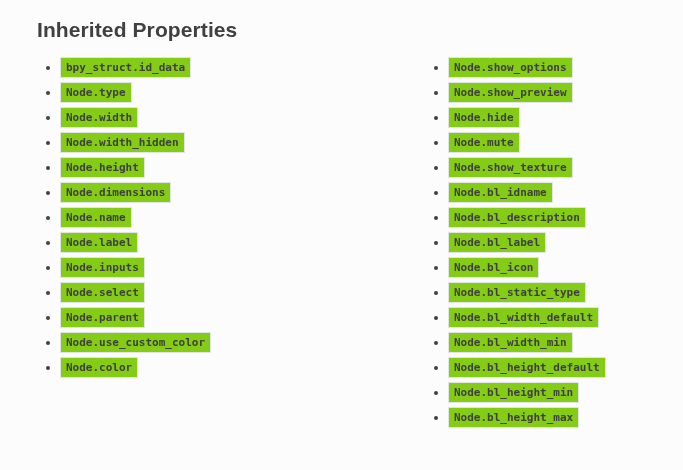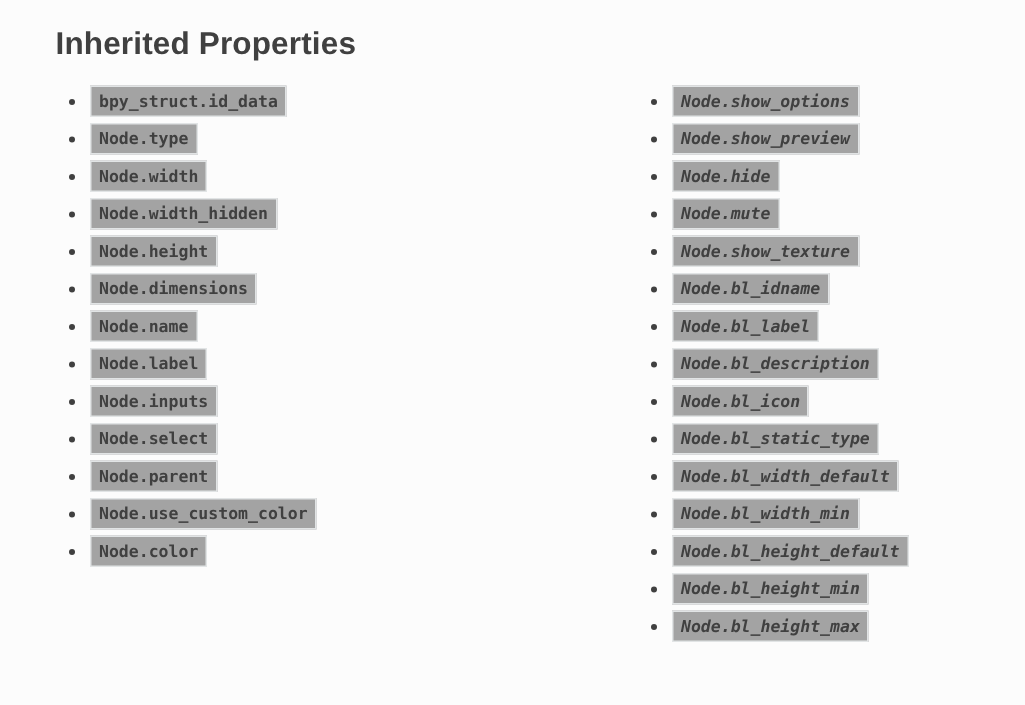--- a/index.html
+++ b/index.html
@@ -28,21 +28,21 @@
     letter-spacing: 0.1px;
   }
   .columns {
     display: flex;
     margin-top: 16px;
   }
   .col {
     box-sizing: border-box;
   }
   .col-left { width: 388px; }
-  .col-right { flex: 1; font-style: italic; }
+  .col-right { flex: 1; }
   ul.prop-list {
     list-style: none;
     margin: 0;
     padding: 0;
   }
   ul.prop-list li {
     position: relative;
     height: 25px;
     display: flex;
     align-items: center;
@@ -59,21 +59,21 @@
     border-radius: 50%;
     background: #404040;
   }
   code.prop-ref {
     display: inline-block;
     font-family: "DejaVu Sans Mono", monospace;
     font-size: 11px;
     line-height: 15px;
     font-weight: 700;
     color: #404040;
-    background: #a3a3a3;
+    background: #84cc16;
     border: 1px solid #e1e4e5;
     padding: 2px 5px;
     white-space: nowrap;
     cursor: pointer;
   }
 </style>
 </head>
 <body>
 
 <div class="page">
@@ -137,24 +137,24 @@
           <li>
             <code class="prop-ref">Node.mute</code>
           </li>
           <li>
             <code class="prop-ref">Node.show_texture</code>
           </li>
           <li>
             <code class="prop-ref">Node.bl_idname</code>
           </li>
           <li>
-            <code class="prop-ref">Node.bl_label</code>
+            <code class="prop-ref">Node.bl_description</code>
           </li>
           <li>
-            <code class="prop-ref">Node.bl_description</code>
+            <code class="prop-ref">Node.bl_label</code>
           </li>
           <li>
             <code class="prop-ref">Node.bl_icon</code>
           </li>
           <li>
             <code class="prop-ref">Node.bl_static_type</code>
           </li>
           <li>
             <code class="prop-ref">Node.bl_width_default</code>
           </li>

